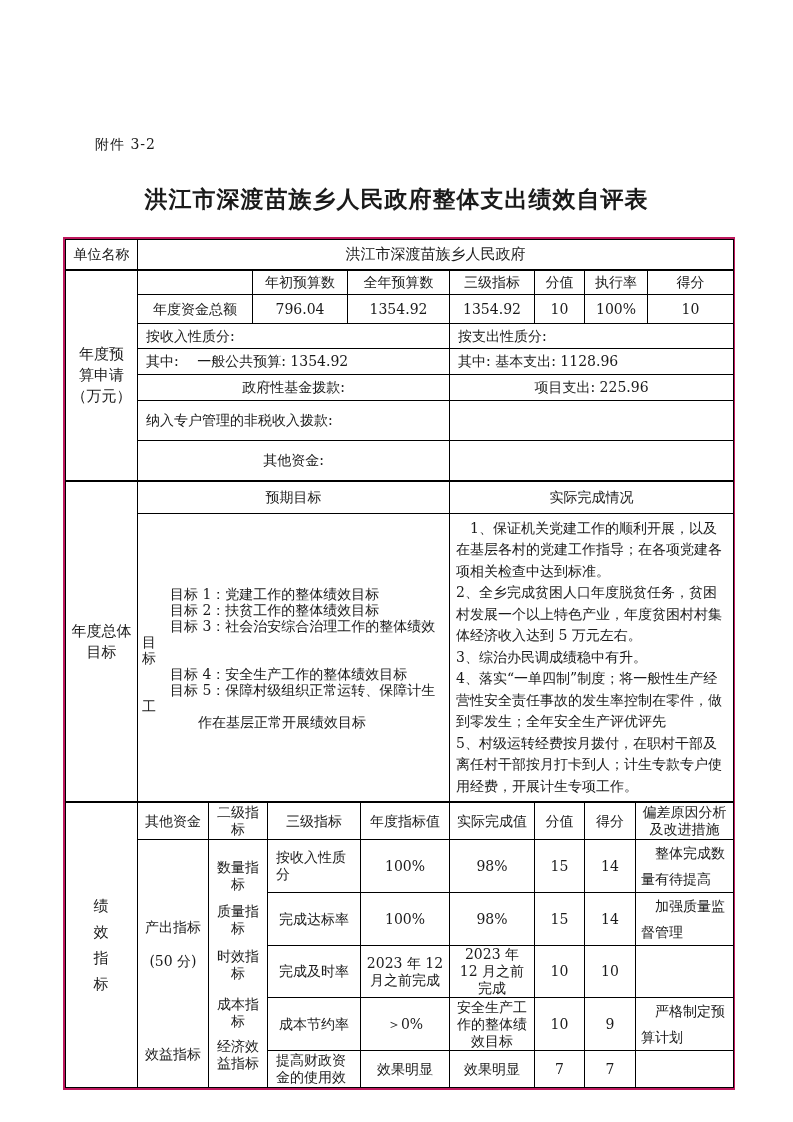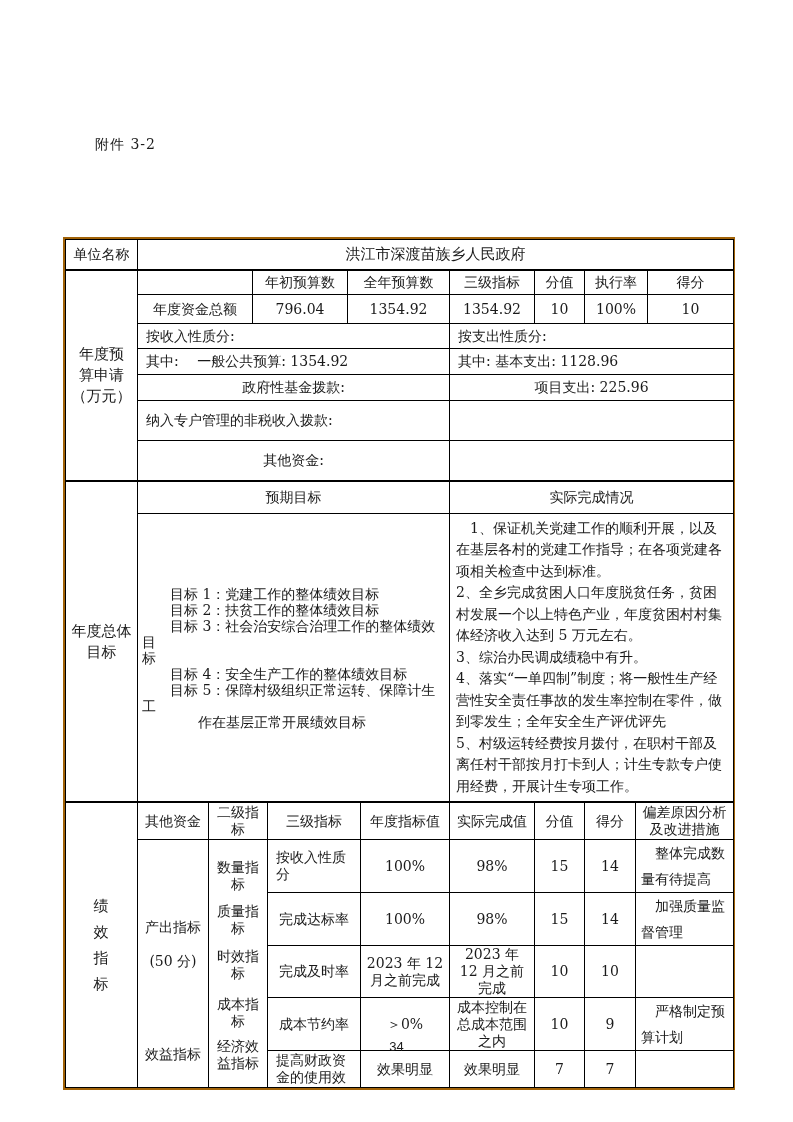--- a/index.html
+++ b/index.html
@@ -4,21 +4,21 @@
 <style>
   html,body{margin:0;padding:0;background:#e8e8e8;}
   .page{
     width:793px;height:1122px;background:#ffffff;position:relative;
     font-family:"DejaVu Serif","Liberation Serif",serif;color:#1a1a1a;
     overflow:hidden;margin:0 auto;
   }
   .attachment{position:absolute;left:95px;top:136px;font-size:14px;letter-spacing:1px;}
   .doc-title{position:absolute;left:0;top:184px;width:100%;text-align:center;
     font-family:"Liberation Sans","DejaVu Sans",sans-serif;font-weight:bold;font-size:23px;letter-spacing:1px;}
-  .table-wrap{position:absolute;left:63px;top:237px;width:668px;border:2px solid #a16207;}
+  .table-wrap{position:absolute;left:63px;top:237px;width:668px;border:2px solid #be185d;}
   table{border-collapse:collapse;table-layout:fixed;width:668px;}
   td{border:1px solid #000;padding:0 4px;text-align:center;vertical-align:middle;
      font-size:14px;line-height:17px;overflow:hidden;}
   .pre{white-space:pre-line;}
   .prewrap{white-space:pre-wrap;}
   .tl{text-align:left;padding-left:8px;}
   .nopad{padding:0;}
   .seclabel{font-size:15px;line-height:21px;}
   .vlabel{font-size:15px;line-height:26px;letter-spacing:1px;}
   tr.h30{height:30px}tr.h24{height:24px}tr.h29{height:29px}tr.h25{height:25px}
@@ -32,20 +32,21 @@
   .lv3{line-height:17px;}
   .pagenum{position:absolute;left:0;top:1039px;width:100%;text-align:center;
     font-family:"Liberation Sans","DejaVu Sans",sans-serif;font-size:13px;}
 </style>
 </head>
 <body>
 
 <div class="page">
 
   <div class="attachment">附件 3-2</div>
+  <div class="doc-title">洪江市深渡苗族乡人民政府整体支出绩效自评表</div>
 
   <div class="table-wrap">
 
     <table>
       <colgroup>
           <col style="width:72px">
           <col style="width:596px">
         </colgroup>
       <tbody>
           <tr class="h30">
@@ -206,33 +207,32 @@
         <td class="lv3">完成及时率</td>
         <td>2023 年 12 月之前完成</td>
         <td>2023 年 12 月之前完成</td>
         <td>10</td>
         <td>10</td>
         <td class="dev"></td>
       </tr>
       <tr class="h48">
         <td class="lv3">成本节约率</td>
         <td>＞0%</td>
-        <td>成本控制在总成本范围之内</td>
+        <td>安全生产工作的整体绩效目标</td>
         <td>10</td>
         <td>9</td>
         <td class="dev">严格制定预算计划</td>
       </tr>
       <tr class="h37">
         <td class="tl lv3">提高财政资金的使用效</td>
         <td>效果明显</td>
         <td>效果明显</td>
         <td>7</td>
         <td>7</td>
         <td class="dev"></td>
       </tr>
     </tbody>
       </table>
 
   </div>
 
-  <div class="pagenum">34</div>
 
 </div>
 
 </body></html>

